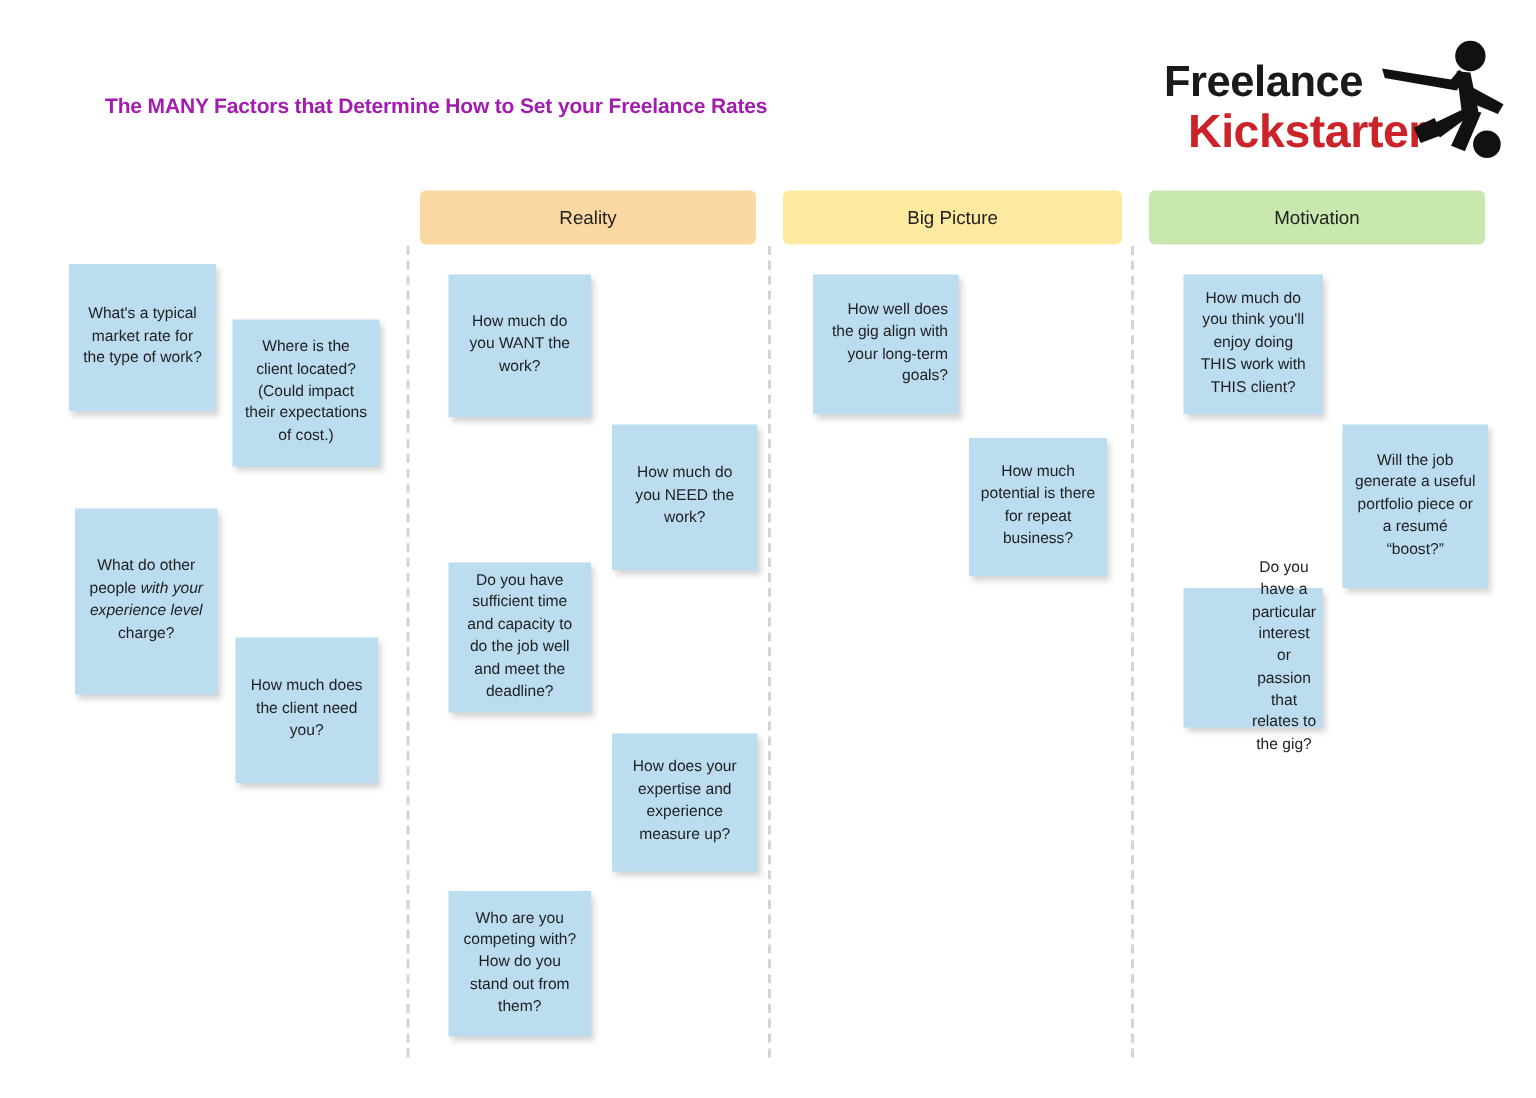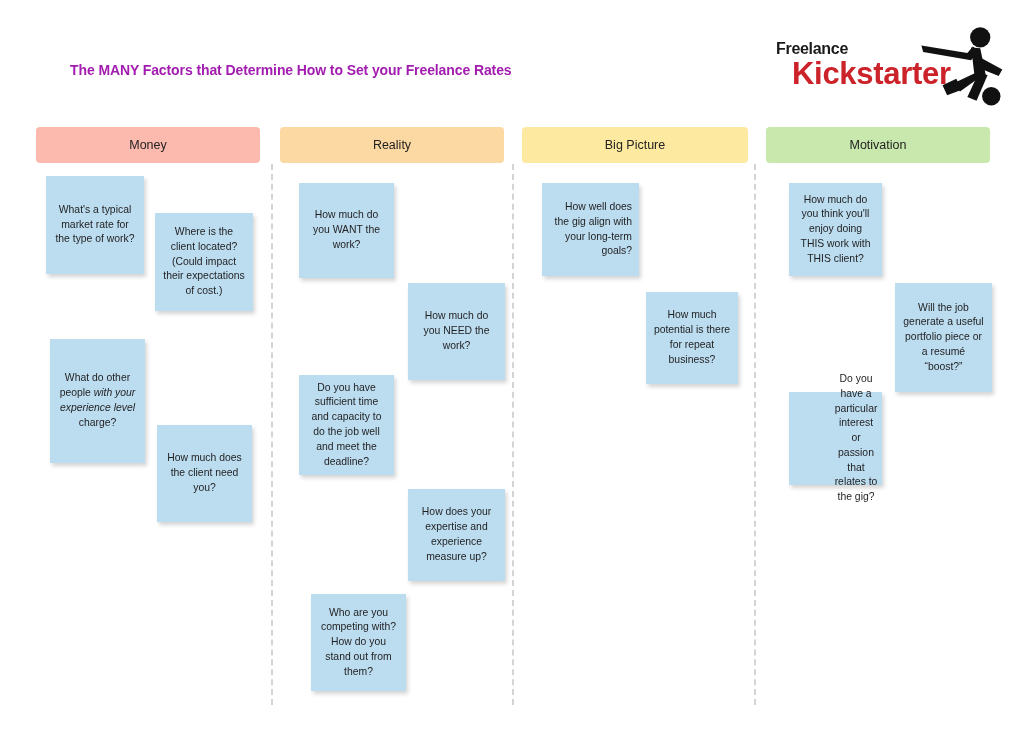--- a/index.html
+++ b/index.html
@@ -35,21 +35,21 @@
     height: 92px;
   }
   #brand-wordmark {
     position: absolute;
     left: 10px;
     top: 22px;
     width: 160px;
     text-align: left;
   }
   .brand-line1 {
-    font-size: 16px;
+    font-size: 29px;
     font-weight: bold;
     color: #1a1a1a;
     line-height: 1.08;
     letter-spacing: -0.3px;
   }
   .brand-line2 {
     font-size: 31px;
     font-weight: bold;
     color: #cc2229;
     line-height: 1.08;
@@ -126,23 +126,20 @@
       <path d="M8 30 L58 38 L64 31 L70 36 L62 46 L10 37 Z" fill="#111"></path>
       <path d="M62 32 L72 33 L78 62 L66 64 Z" fill="#111"></path>
       <path d="M74 44 L96 56 L92 63 L70 54 Z" fill="#111"></path>
       <path d="M70 60 L80 62 L68 90 L58 86 Z" fill="#111"></path>
       <path d="M66 60 L72 64 L50 80 L43 71 Z" fill="#111"></path>
       <path d="M46 66 L52 78 L36 84 L31 73 Z" fill="#111"></path>
       <circle cx="84" cy="85" r="10" fill="#111"></circle>
     </svg>
   </div>
 
-  <div class="column-header" style="left: 36px; width: 224px; background: rgb(252, 185, 174);">
-    <span>Money</span>
-  </div>
   <div class="column-header" style="left: 280px; width: 224px; background: rgb(252, 217, 163);">
     <span>Reality</span>
   </div>
   <div class="column-header" style="left: 766px; width: 224px; background: rgb(201, 232, 173);">
     <span>Motivation</span>
   </div>
   <div class="column-header" style="left: 522px; width: 226px; background: rgb(253, 234, 160);">
     <span>Big Picture</span>
   </div>
 
@@ -168,21 +165,21 @@
       </div>
       <div class="sticky-note" style="left: 408px; top: 283px; width: 97px; height: 97px; background: rgb(188, 220, 240);">
         <span>How much do you NEED the work?</span>
       </div>
       <div class="sticky-note" style="left: 299px; top: 375px; width: 95px; height: 100px; background: rgb(188, 220, 240);">
         <span>Do you have sufficient time and capacity to do the job well and meet the deadline?</span>
       </div>
       <div class="sticky-note" style="left: 408px; top: 489px; width: 97px; height: 92px; background: rgb(188, 220, 240);">
         <span>How does your expertise and experience measure up?</span>
       </div>
-      <div class="sticky-note" style="left: 299px; top: 594px; width: 95px; height: 97px; background: rgb(188, 220, 240); margin-left: 12px;">
+      <div class="sticky-note" style="left: 299px; top: 594px; width: 95px; height: 97px; background: rgb(188, 220, 240);">
         <span>Who are you competing with? How do you stand out from them?</span>
       </div>
       <div class="sticky-note" style="left: 542px; top: 183px; width: 97px; height: 93px; background: rgb(188, 220, 240); text-align: right;">
         <span>How well does the gig align with your long-term goals?</span>
       </div>
       <div class="sticky-note" style="left: 646px; top: 292px; width: 92px; height: 92px; background: rgb(188, 220, 240);">
         <span>How much potential is there for repeat business?</span>
       </div>
       <div class="sticky-note" style="left: 789px; top: 183px; width: 93px; height: 93px; background: rgb(188, 220, 240);">
         <span>How much do you think you'll enjoy doing THIS work with THIS client?</span>

